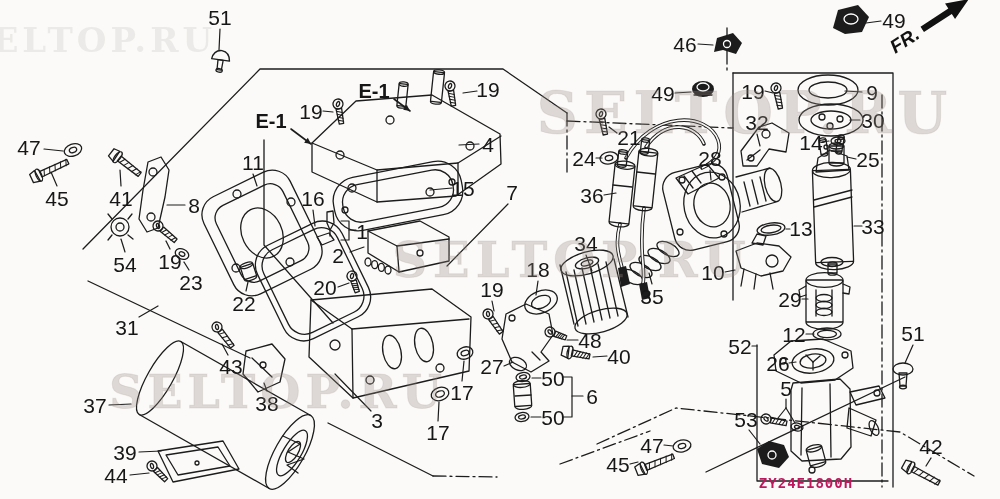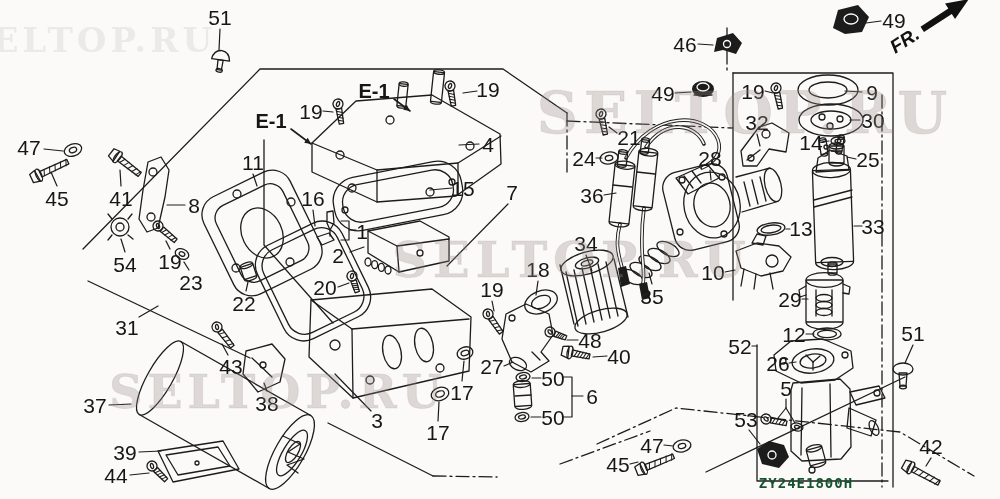--- a/index.html
+++ b/index.html
@@ -14,21 +14,21 @@
   .wm-2{left:278px;top:392px;font-size:46px;letter-spacing:5px;}
   .wm-3{left:90px;top:40px;font-size:34px;letter-spacing:4px;color:rgba(152,139,132,0.14);
         -webkit-text-stroke:0;}
   .fr{position:absolute;left:892px;top:38px;transform:rotate(-33deg);transform-origin:left center;
       display:flex;align-items:center;gap:5px;font-weight:bold;font-style:italic;
       font-size:19px;color:#111;}
   .fr-arrow{display:inline-block;width:56px;height:20px;background:#111;
       clip-path:polygon(0 34%,60% 34%,60% 4%,100% 50%,60% 96%,60% 66%,0 66%);}
   .footer-code{position:absolute;left:806px;top:483px;transform:translate(-50%,-50%);
       font-family:"DejaVu Sans Mono",monospace;font-weight:bold;font-size:14px;
-      letter-spacing:1px;color:#14532d;white-space:nowrap;}
+      letter-spacing:1px;color:#be185d;white-space:nowrap;}
 </style>
 </head>
 <body>
 
 <div class="stage">
   <div id="diagram-svg"><svg width="1000" height="499" viewBox="0 0 1000 499">
         <polyline points="83,249 260,69 503,69 567,113" fill="none" stroke="#1c1c1c" stroke-width="1.3" stroke-linecap="round" stroke-linejoin="round"></polyline>
         <polyline points="567,113 567,172" fill="none" stroke="#1c1c1c" stroke-width="1.3" stroke-linecap="round" stroke-linejoin="round" stroke-dasharray="13 4 2 4"></polyline>
         <polyline points="567,121 733,128" fill="none" stroke="#1c1c1c" stroke-width="1.3" stroke-linecap="round" stroke-linejoin="round" stroke-dasharray="13 4 2 4"></polyline>
         <polyline points="733,73 893,73 893,487" fill="none" stroke="#1c1c1c" stroke-width="1.3" stroke-linecap="round" stroke-linejoin="round"></polyline>

